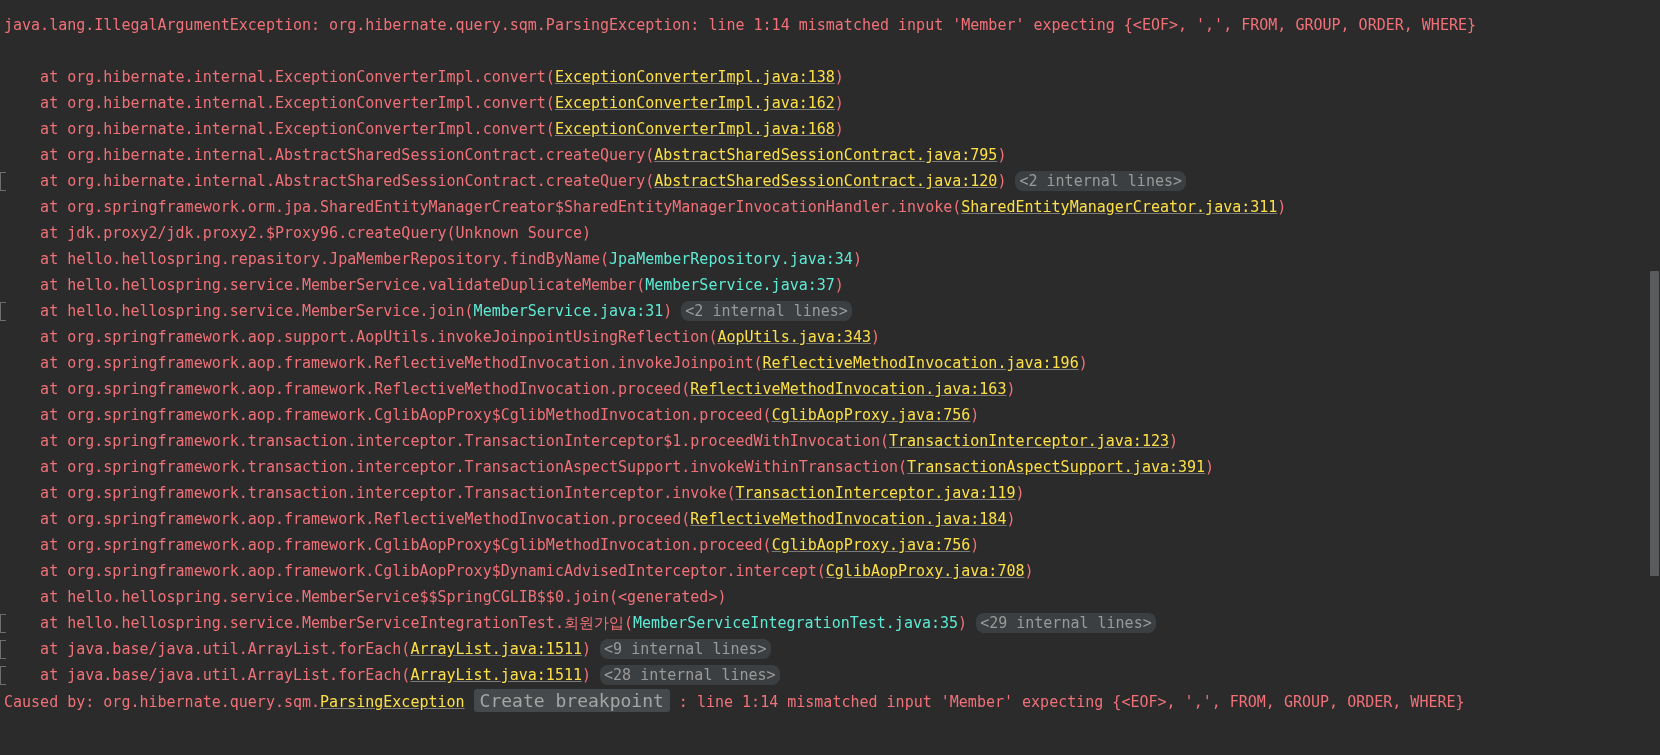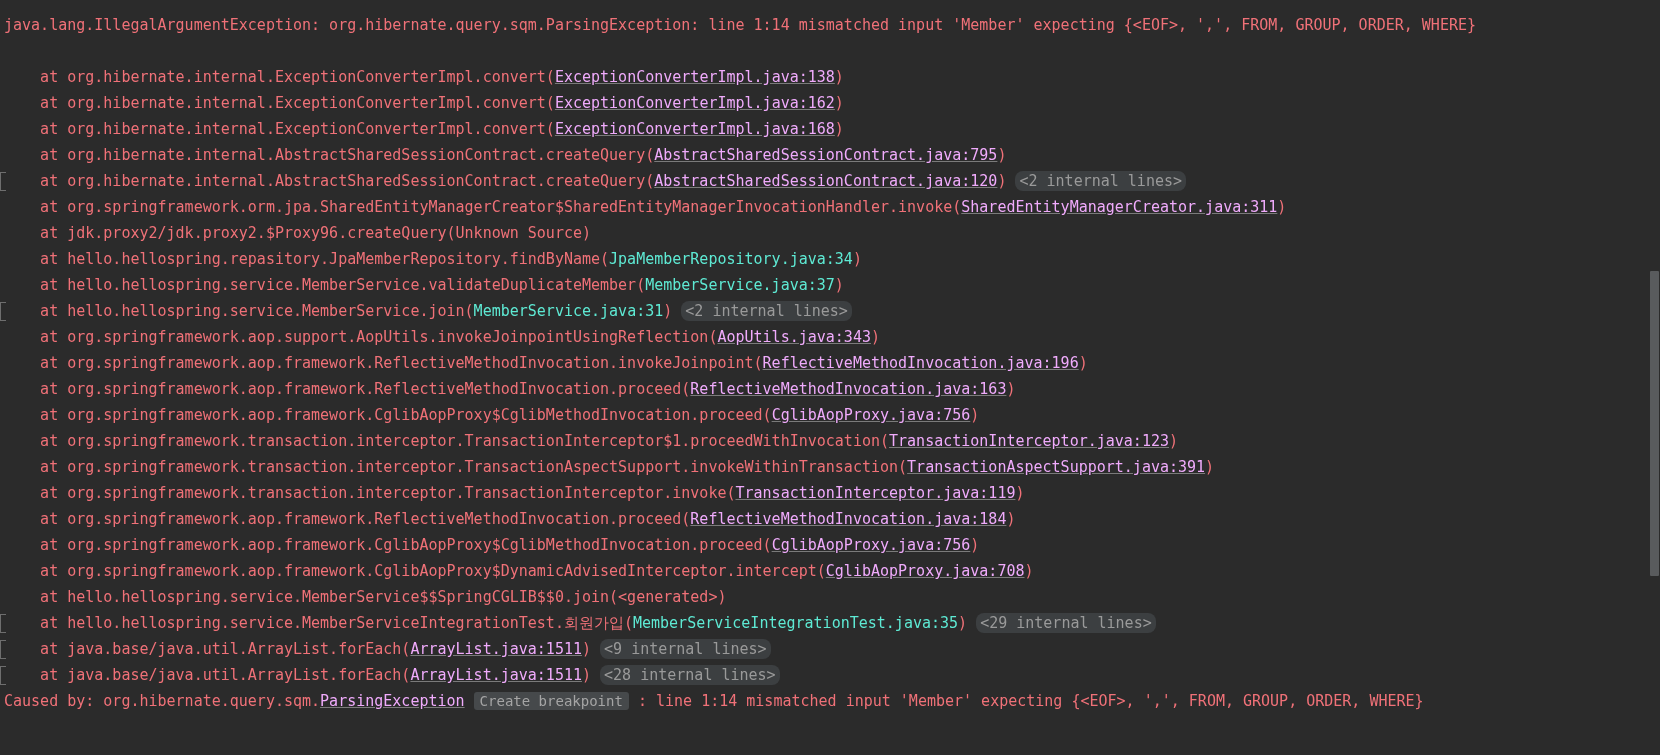--- a/index.html
+++ b/index.html
@@ -53,21 +53,21 @@
   }
   .line.blank { height: 26px; }
 
   
   .err {
     color: #f07178;
   }
 
   
   .lib-link {
-    color: #f0abfc;
+    color: #fde047;
     text-decoration: underline;
     text-decoration-color: #7a7a7a;
     cursor: pointer;
   }
   
   .proj-link {
     color: #5eead4;
     text-decoration-color: #3f6e9f;
     cursor: pointer;
   }
@@ -78,21 +78,21 @@
     border-radius: 8px;
     padding: 1px 4px;
     cursor: pointer;
   }
   
   .bp-hint {
     color: #a5a5a5;
     background: #46494b;
     border-radius: 3px;
     padding: 1px 6px;
-    font-size: 14px;
+    font-size: 18px;
     cursor: pointer;
   }
 
   
   .fold-marker {
     position: absolute;
     left: 0px;
     top: 4px;
     width: 5px;
     height: 17px;

